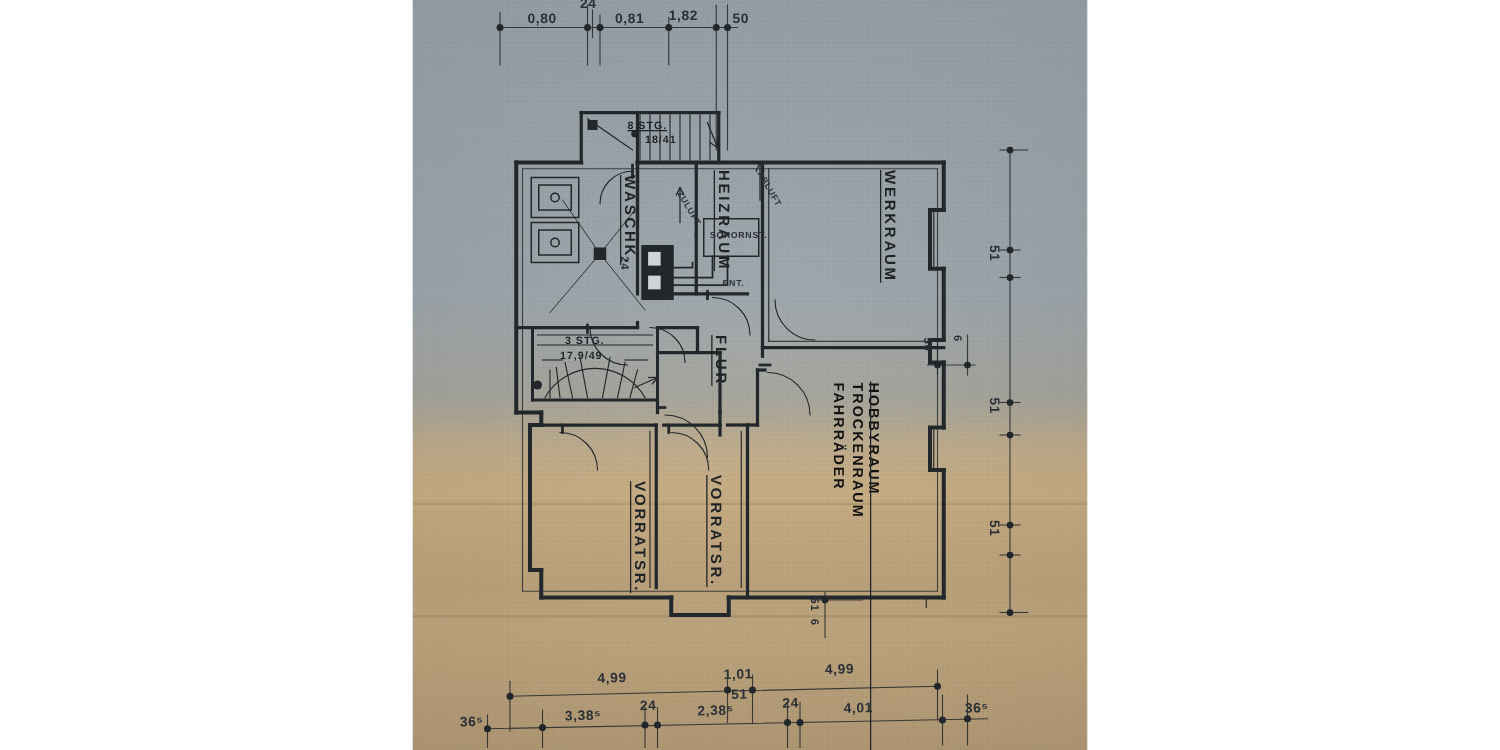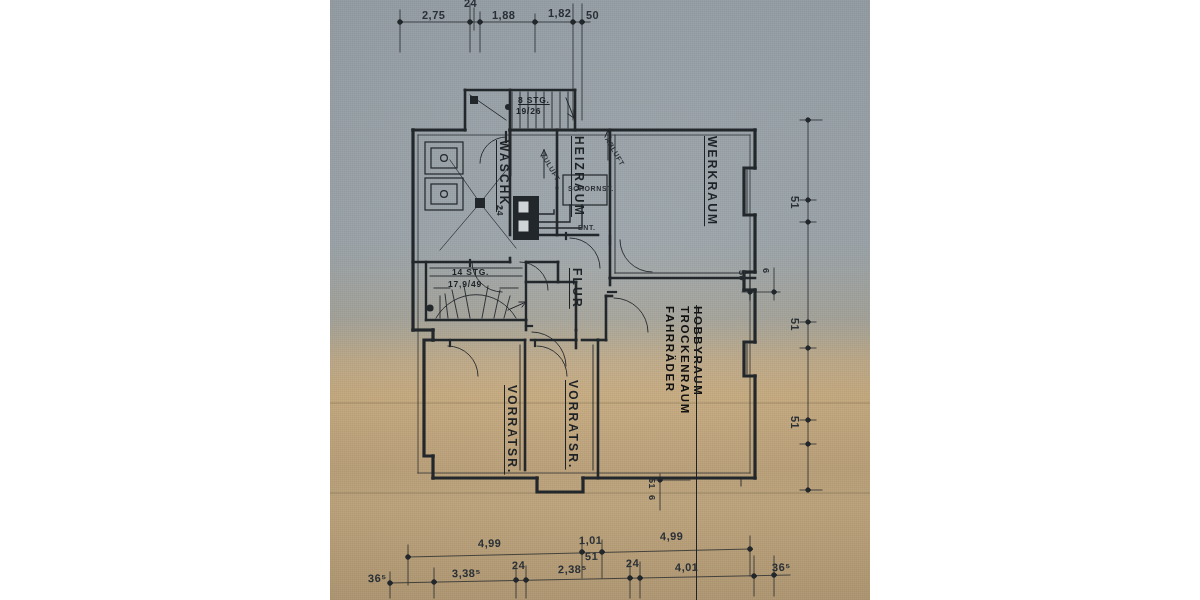--- a/index.html
+++ b/index.html
@@ -374,30 +374,30 @@
             <circle cx="196" cy="580" r="2.3"></circle>
           <circle cx="300" cy="578" r="2.3"></circle>
             <circle cx="310" cy="578" r="2.3"></circle>
           <circle cx="424" cy="576" r="2.3"></circle>
             <circle cx="444" cy="575" r="2.3"></circle>
         </g>
 
       </g>
     </svg>
 
-    <div class="tx dim" style="left:92px;  top:10px;">2,75</div>
+    <div class="tx dim" style="left:92px;  top:10px;">0,80</div>
     <div class="tx dim" style="left:134px; top:-2px;">24</div>
-    <div class="tx dim" style="left:162px; top:10px;">1,88</div>
-    <div class="tx dim" style="left:218px; top:8px;">1,82</div>
+    <div class="tx dim" style="left:162px; top:10px;">0,81</div>
+    <div class="tx dim" style="left:205px; top:8px;">1,82</div>
     <div class="tx dim" style="left:256px; top:10px;">50</div>
 
-    <div class="tx stg" style="left:188px; top:96px;text-decoration:underline;">8 STG.</div>
-    <div class="tx stg" style="left:186px; top:107px;">19/26</div>
-
-    <div class="tx stg" style="left:122px; top:268px;">14 STG.</div>
+    <div class="tx stg" style="left:172px; top:96px;text-decoration:underline;">8 STG.</div>
+    <div class="tx stg" style="left:186px; top:107px;">18/41</div>
+
+    <div class="tx stg" style="left:122px; top:268px;">3 STG.</div>
     <div class="tx stg" style="left:118px; top:280px;">17,9/49</div>
 
     <div class="tx room vt" style="left:180px; top:140px; transform:rotate(90deg);">WASCHK.</div>
 
     <div class="tx room vt" style="left:255px; top:136px; transform:rotate(90deg);">HEIZRAUM</div>
 
     <div class="tx room vt" style="left:388px; top:136px; transform:rotate(90deg);">WERKRAUM</div>
 
     <div class="tx room vt" style="left:253px; top:268px; transform:rotate(90deg);">FLUR</div>
 

